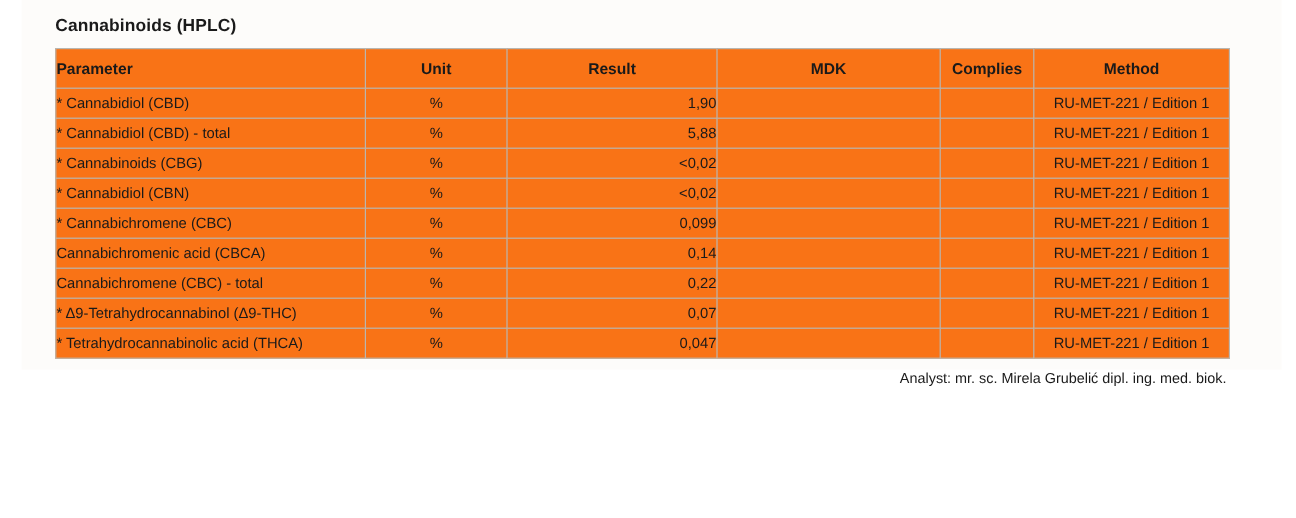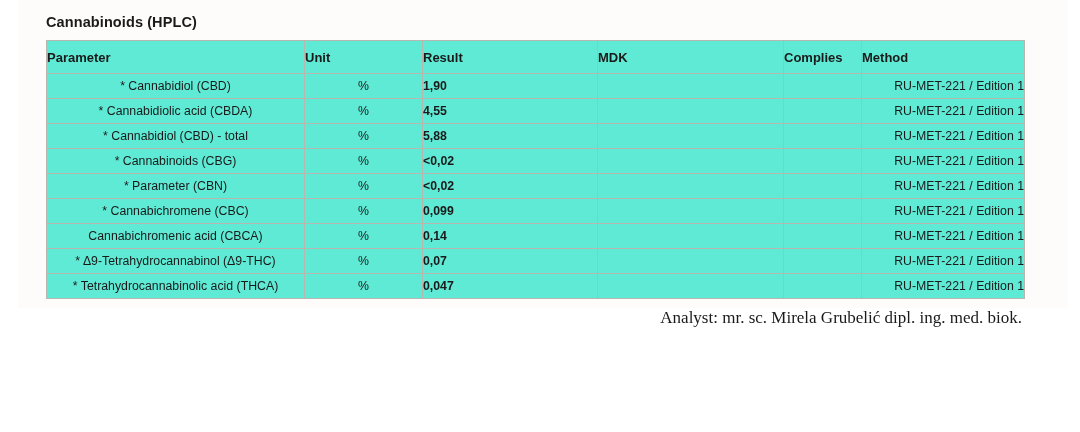--- a/index.html
+++ b/index.html
@@ -48,79 +48,76 @@
     font-weight: bold;
     color: #1a1a1a;
     margin-top: 14px;
     margin-bottom: 10px;
     letter-spacing: 0.1px;
   }
   table.results {
     border-collapse: collapse;
     width: 978px;
     table-layout: fixed;
-    background: #5eead4;
+    background: #f97316;
   }
   table.results th,
   table.results td {
     border: 1px solid #b9b6b0;
     padding: 0;
     font-size: 12.3px;
     color: #1a1a1a;
     height: 25px;
     box-sizing: border-box;
   }
   table.results thead th {
     font-weight: bold;
     font-size: 13px;
     height: 33px;
     vertical-align: middle;
   }
   .cell-center {
-    text-align: left;
+    text-align: center;
   }
   .col-param   { width: 258px; }
   .col-unit    { width: 118px; }
   .col-result  { width: 175px; }
   .col-mdk     { width: 186px; }
   .col-complies{ width: 78px; }
   .col-method  { width: 163px; }
 
   .th-param {
     text-align: left;
     padding-left: 8px;
   }
   td.unit {
     text-align: center;
     font-size: 11px;
   }
   td.result {
-    text-align: left;
+    text-align: right;
     font-size: 12.3px;
-    font-weight: bold;
   }
   td.method {
-    text-align: right;
+    text-align: center;
     font-size: 12px;
   }
   td.param {
     padding-left: 7px;
     font-size: 12.3px;
     white-space: nowrap;
-    text-align: center;
   }
   .analyst {
     margin-top: 9px;
     width: 978px;
     text-align: right;
-    font-size: 17px;
+    font-size: 12px;
     color: #1a1a1a;
     padding-right: 2px;
     box-sizing: border-box;
-    font-family: Liberation Serif, serif;
   }
 </style>
 </head>
 <body>
 
 <div class="page">
   <div class="left-rail"></div>
   <div class="right-rail"></div>
 
   <div class="content">
@@ -149,63 +146,63 @@
       <tbody>
         <tr>
           <td class="param">* Cannabidiol (CBD)</td>
           <td class="unit">%</td>
           <td class="result">1,90</td>
           <td class="cell-center"></td>
           <td class="cell-center"></td>
           <td class="method">RU-MET-221 / Edition 1</td>
         </tr>
         <tr>
-          <td class="param">* Cannabidiolic acid (CBDA)</td>
-          <td class="unit">%</td>
-          <td class="result">4,55</td>
-          <td class="cell-center"></td>
-          <td class="cell-center"></td>
-          <td class="method">RU-MET-221 / Edition 1</td>
-        </tr>
-        <tr>
           <td class="param">* Cannabidiol (CBD) - total</td>
           <td class="unit">%</td>
           <td class="result">5,88</td>
           <td class="cell-center"></td>
           <td class="cell-center"></td>
           <td class="method">RU-MET-221 / Edition 1</td>
         </tr>
         <tr>
           <td class="param">* Cannabinoids (CBG)</td>
           <td class="unit">%</td>
           <td class="result">&lt;0,02</td>
           <td class="cell-center"></td>
           <td class="cell-center"></td>
           <td class="method">RU-MET-221 / Edition 1</td>
         </tr>
         <tr>
-          <td class="param">* Parameter (CBN)</td>
+          <td class="param">* Cannabidiol (CBN)</td>
           <td class="unit">%</td>
           <td class="result">&lt;0,02</td>
           <td class="cell-center"></td>
           <td class="cell-center"></td>
           <td class="method">RU-MET-221 / Edition 1</td>
         </tr>
         <tr>
           <td class="param">* Cannabichromene (CBC)</td>
           <td class="unit">%</td>
           <td class="result">0,099</td>
           <td class="cell-center"></td>
           <td class="cell-center"></td>
           <td class="method">RU-MET-221 / Edition 1</td>
         </tr>
         <tr>
           <td class="param">  Cannabichromenic acid (CBCA)</td>
           <td class="unit">%</td>
           <td class="result">0,14</td>
+          <td class="cell-center"></td>
+          <td class="cell-center"></td>
+          <td class="method">RU-MET-221 / Edition 1</td>
+        </tr>
+        <tr>
+          <td class="param">  Cannabichromene (CBC) - total</td>
+          <td class="unit">%</td>
+          <td class="result">0,22</td>
           <td class="cell-center"></td>
           <td class="cell-center"></td>
           <td class="method">RU-MET-221 / Edition 1</td>
         </tr>
         <tr>
           <td class="param">* Δ9-Tetrahydrocannabinol (Δ9-THC)</td>
           <td class="unit">%</td>
           <td class="result">0,07</td>
           <td class="cell-center"></td>
           <td class="cell-center"></td>

